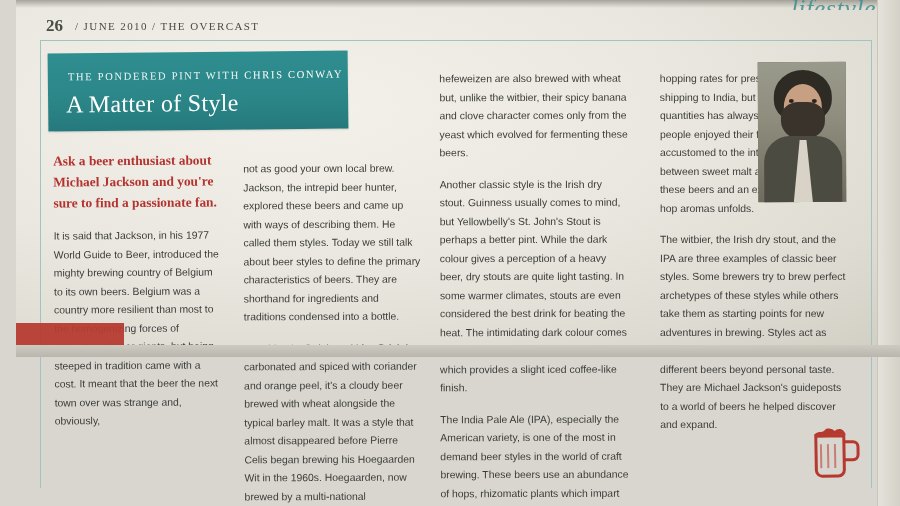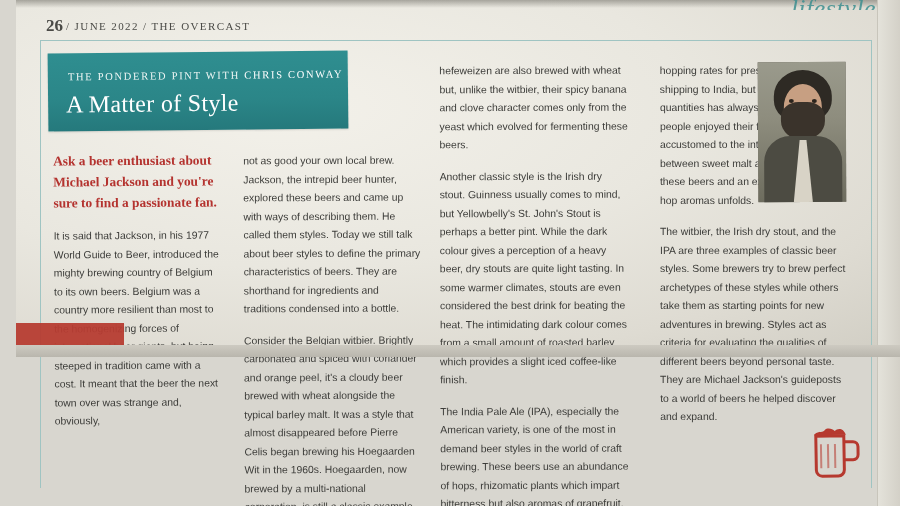--- a/index.html
+++ b/index.html
@@ -60,21 +60,21 @@
     left: 30px; top: 16px;
     color: #4a4a46;
     font-size: 11px;
     letter-spacing: 1.4px;
     font-family: "Liberation Serif", serif;
   }
   #folio .pagenum {
     font-size: 17px;
     font-weight: bold;
     letter-spacing: 0;
-    margin-right: 3px;
+    margin-right: 12px;
     vertical-align: -1px;
   }
   
   #frame {
     position: absolute;
     left: 24px; top: 40px;
     width: 832px; height: 448px;
     border: 1px solid #9fc4c2;
     border-bottom: none;
     box-sizing: border-box;
@@ -115,21 +115,21 @@
     position: absolute;
     color: #3b3b38;
     font-size: 10.4px;
     line-height: 18.5px;
     font-family: "Liberation Sans", sans-serif;
   }
   .col p {
     margin: 0 0 13px 0;
   }
   .col p.first {
-    margin-top: 0;
+    margin-top: 8px;
   }
 
   
   #col1 { left: 38px; top: 150px; width: 170px; transform: rotate(-0.35deg); }
   #deck {
     color: #b4332f;
     font-family: "Liberation Serif", serif;
     font-weight: bold;
     font-size: 13.4px;
     line-height: 21px;
@@ -231,21 +231,21 @@
 </head>
 <body>
 
 <div id="page">
 
   <div id="shadow-top"></div>
 
   <div id="masthead">lifestyle</div>
 
   <div id="folio">
-    <span class="pagenum">26</span><span>/ JUNE 2022 /  THE OVERCAST</span>
+    <span class="pagenum">26</span><span>/ JUNE 2010 /  THE OVERCAST</span>
   </div>
 
   <div id="frame"></div>
 
   <div id="banner">
     <div class="kicker">
       <span>THE PONDERED PINT WITH </span><span class="name">CHRIS CONWAY</span>
     </div>
     <div class="headline">A Matter of Style</div>
   </div>

